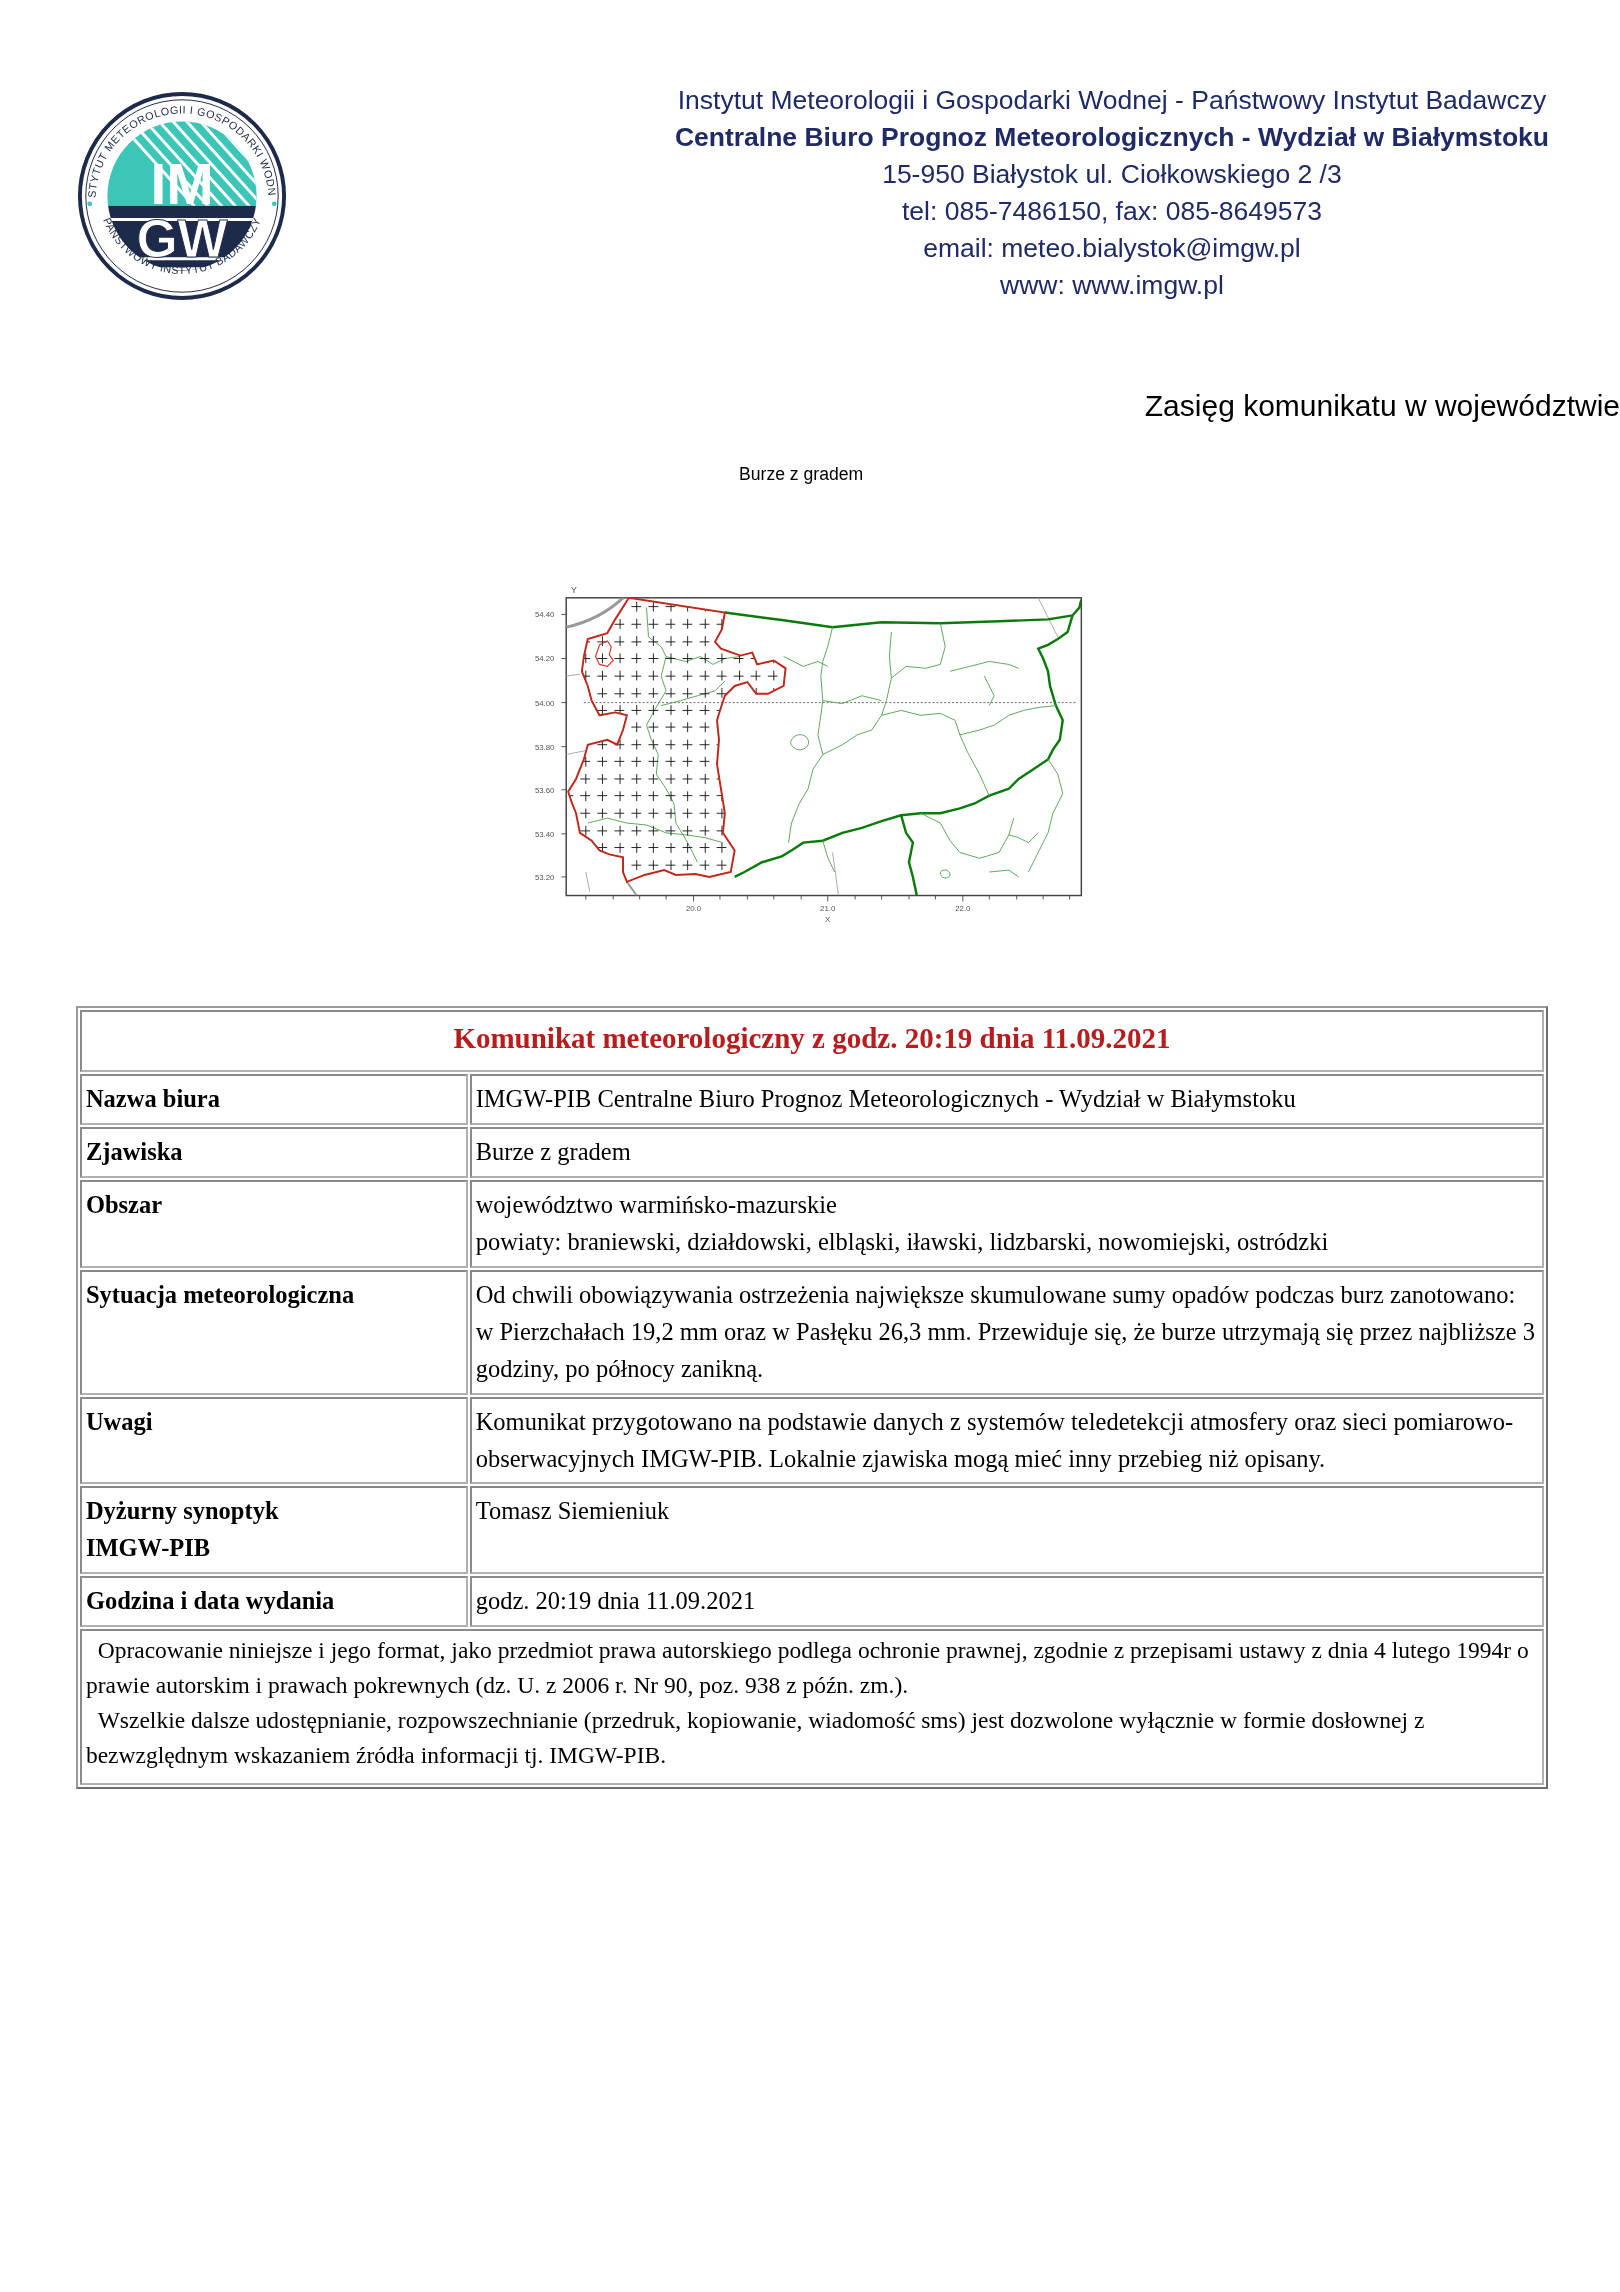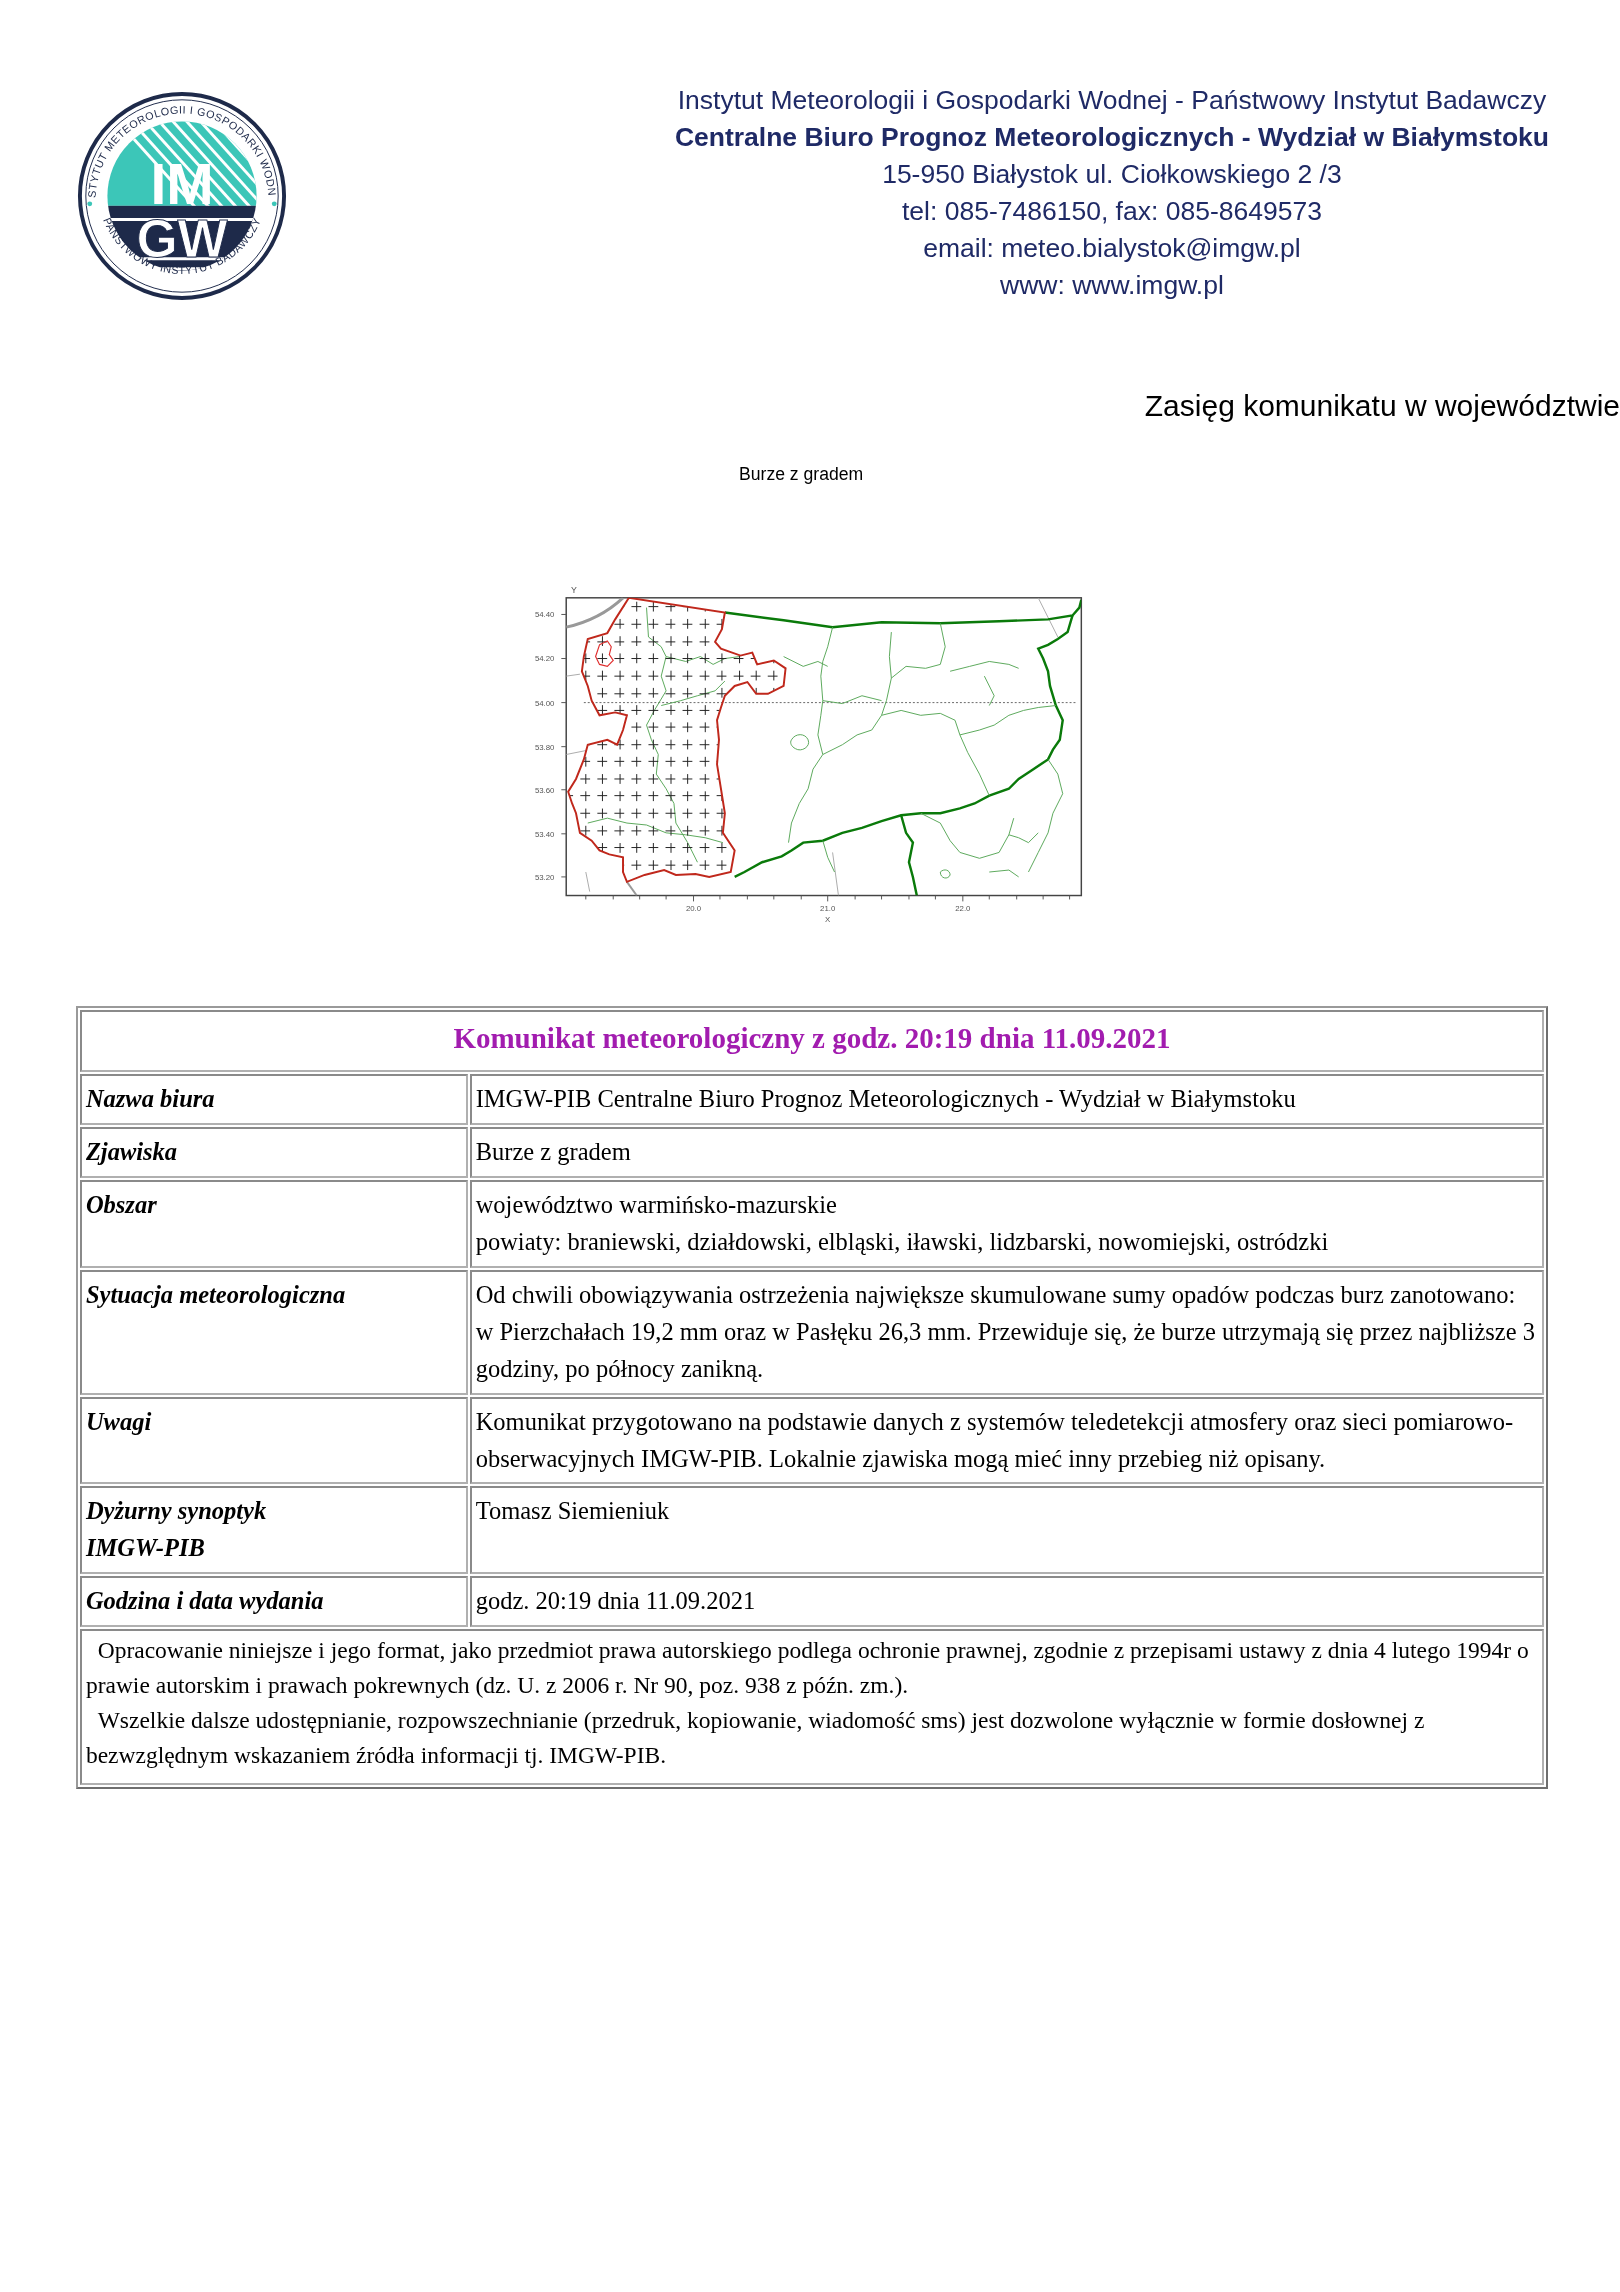--- a/index.html
+++ b/index.html
@@ -76,29 +76,28 @@
       border: 2px solid #b0b0b0;
       border-top-color: #8a8a8a;
       border-left-color: #8a8a8a;
       padding: 3.9px 3.9px 5.9px 3.9px;
       font-size: 24.5px;
       line-height: 37px;
       vertical-align: top;
     }
     .main-table td.title-cell {
       text-align: center;
-      color: #a21caf;
+      color: #b91c1c;
       font-weight: bold;
       font-size: 29px;
       padding: 7.8px 3.9px 13.7px 3.9px;
     }
     .main-table td.label {
       font-weight: bold;
       width: 376px;
-      font-style: italic;
     }
     .main-table td.footer-cell {
       font-size: 23.5px;
       line-height: 35px;
       padding: 2px 3.9px 9.8px 3.9px;
     }
     .indent {
       padding-left: 11.8px;
     }
   </style>

